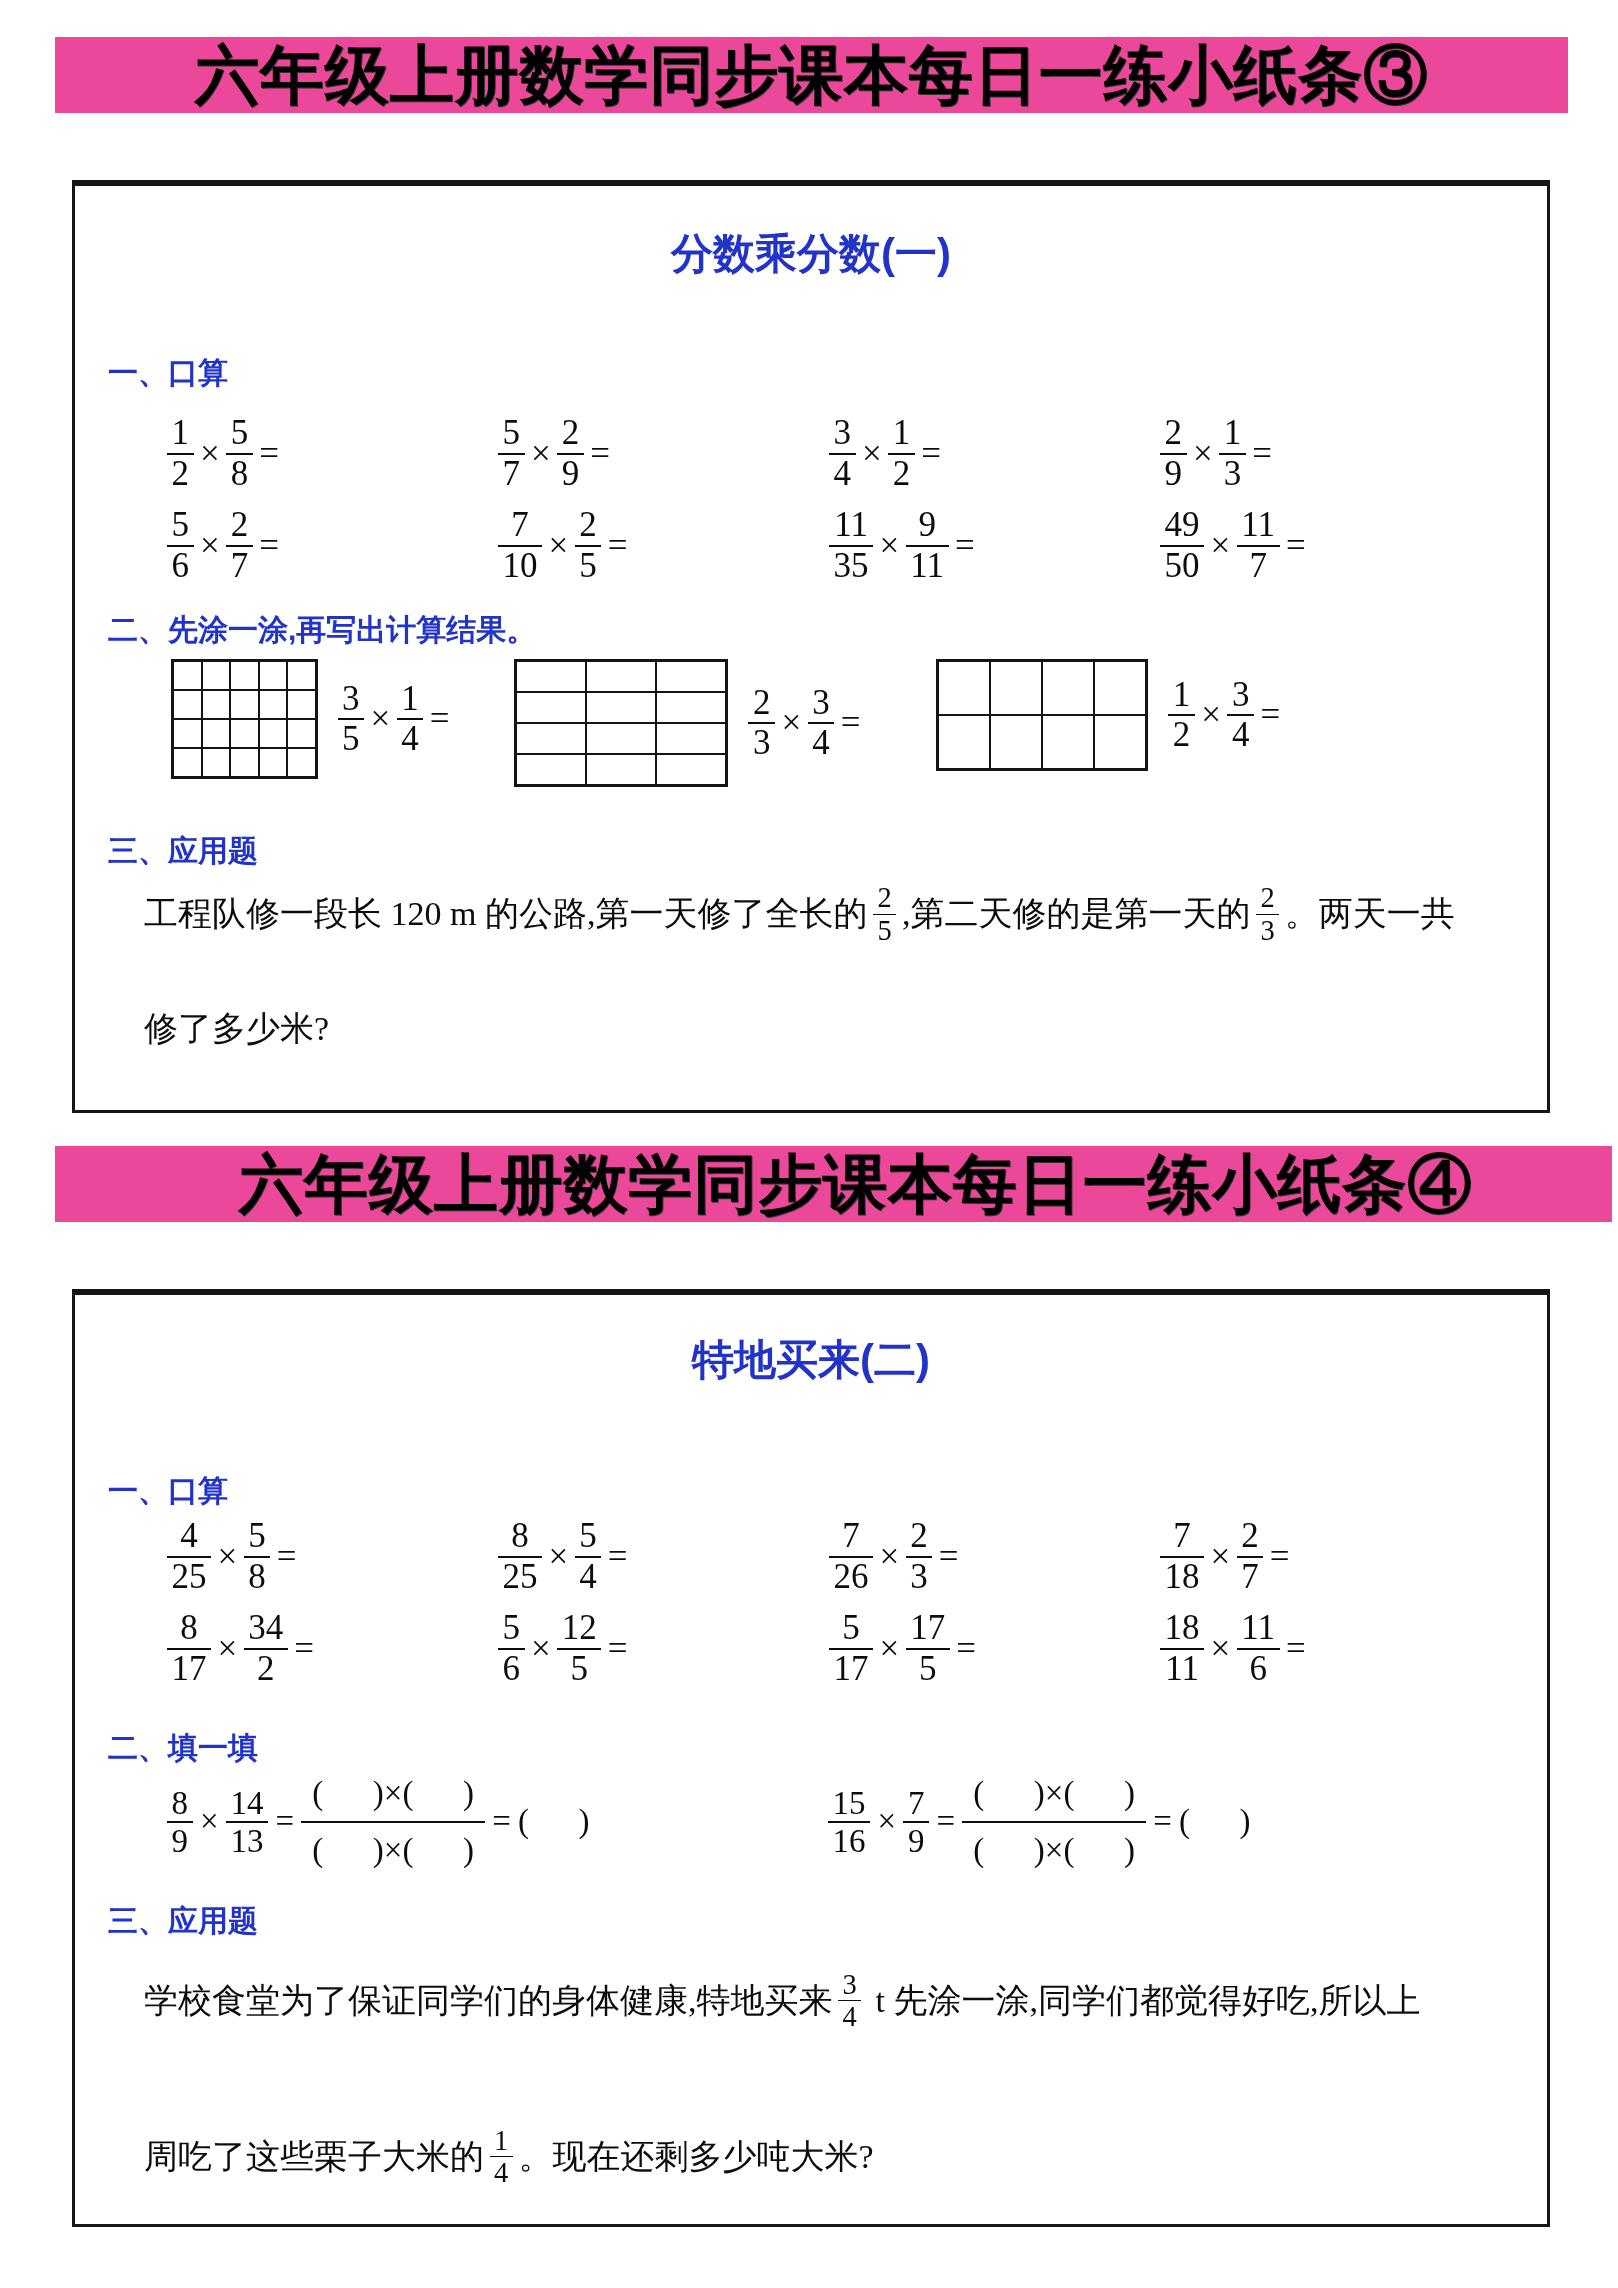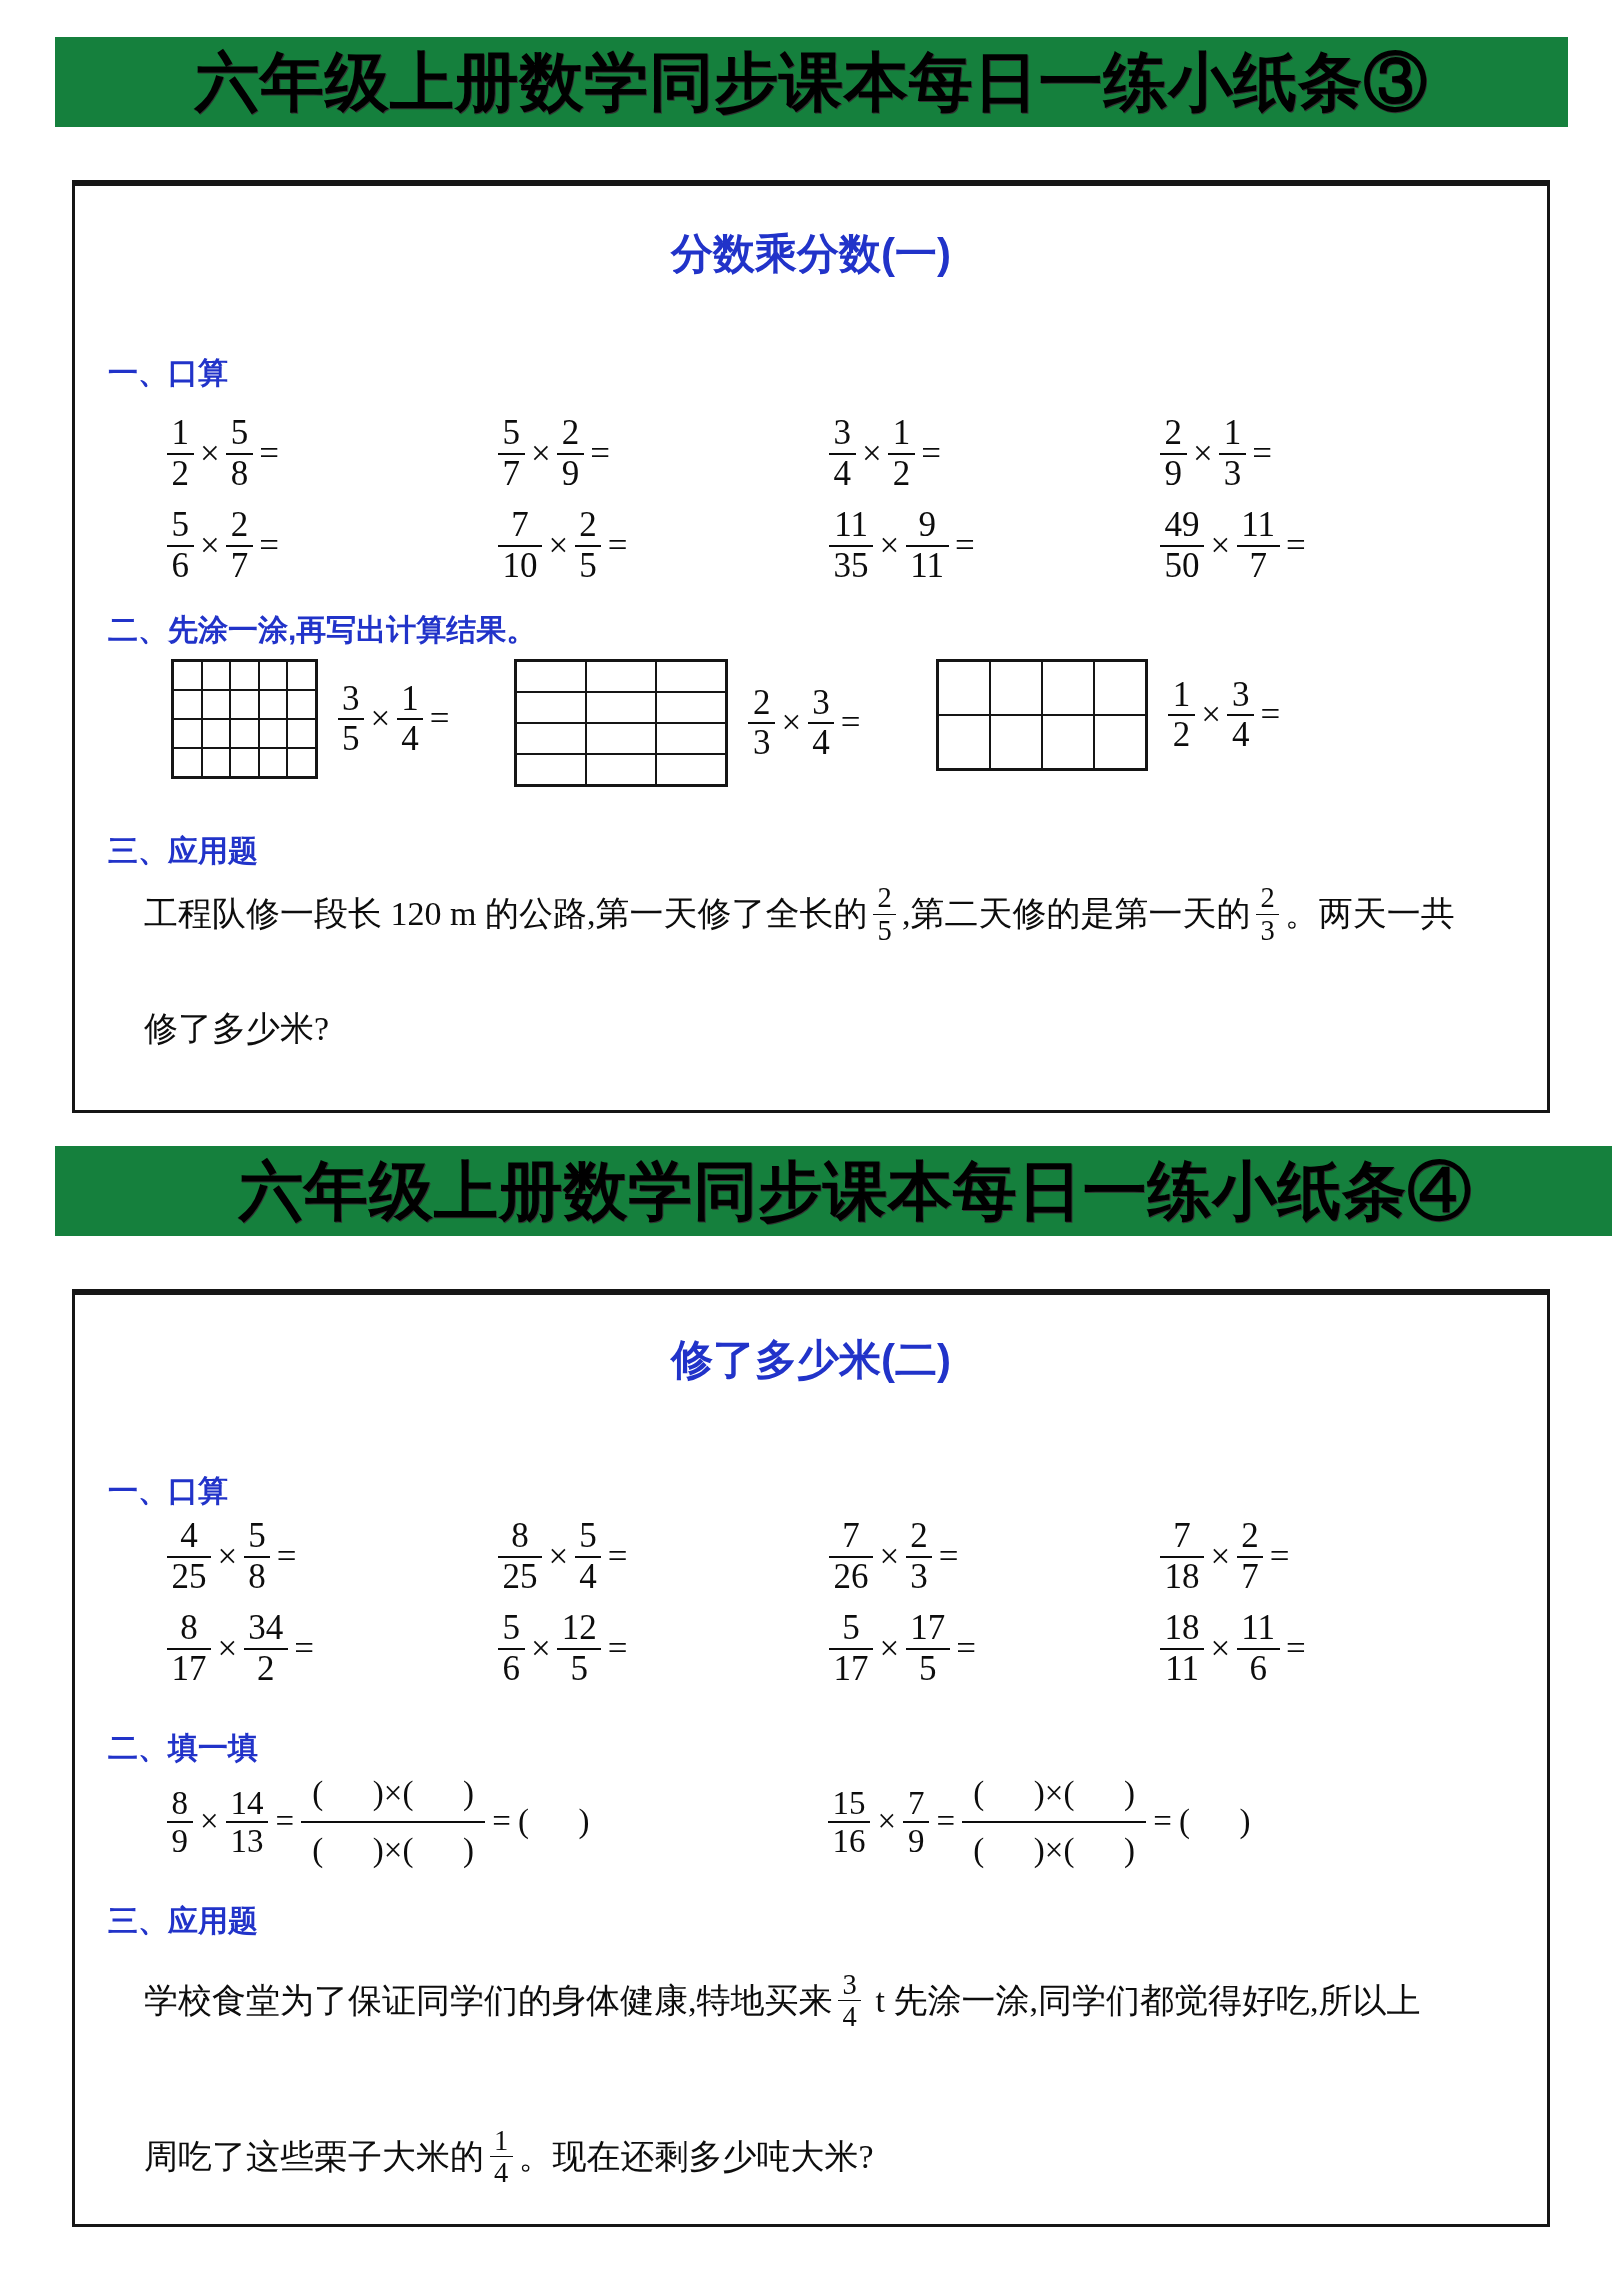--- a/index.html
+++ b/index.html
@@ -2,22 +2,22 @@
 <html style="font-size:14.7px"><head>
 <meta charset="utf-8">
 <style>
   html,body { margin:0; padding:0; background:#ffffff; }
   #page {
     position:relative; width:1618px; height:2288px; background:#ffffff;
     font-family:"Liberation Sans", sans-serif; color:#111; overflow:hidden;
   }
   
   .banner {
-    position:absolute; left:55px; width:1513px; height:90px;
-    background:#15803d; display:flex; align-items:center; justify-content:center;
+    position:absolute; left:55px; width:1513px; height:76px;
+    background:#ec4899; display:flex; align-items:center; justify-content:center;
   }
   .banner .banner-text {
     font-size:64px; font-weight:bold; color:#000; letter-spacing:0.9px;
     text-shadow:0.9px 0.9px 0 #333;
     white-space:nowrap;
   }
   #banner1 { top:37px; }
   #banner2 { top:1146px;padding-left:44px; }
 
   
@@ -297,21 +297,21 @@
     <div class="section-heading heading-word">三、应用题</div>
     <div class="wordline word1"><span class="run">工程队修一段长 120 m 的公路,第一天修了全长的</span><span class="frac small"><span class="fn">2</span><span class="fd">5</span></span><span class="run">,第二天修的是第一天的</span><span class="frac small"><span class="fn">2</span><span class="fd">3</span></span><span class="run">。两天一共</span></div>
     <div class="wordline word2"><span class="run">修了多少米?</span></div>
   </div>
 
   <div class="banner" id="banner2">
     <span class="banner-text">六年级上册数学同步课本每日一练小纸条④</span>
   </div>
 
   <div class="sheet" id="sheet2">
-    <div class="sheet-title">修了多少米(二)</div>
+    <div class="sheet-title">特地买来(二)</div>
     <div class="section-heading heading-oral">一、口算</div>
     <div class="oral-grid math">
         <div><span class="expr">
             <span class="frac">
               <span class="fn">4</span>
               <span class="fd">25</span>
             </span>
             <span class="op">×</span>
             <span class="frac">
               <span class="fn">5</span>

